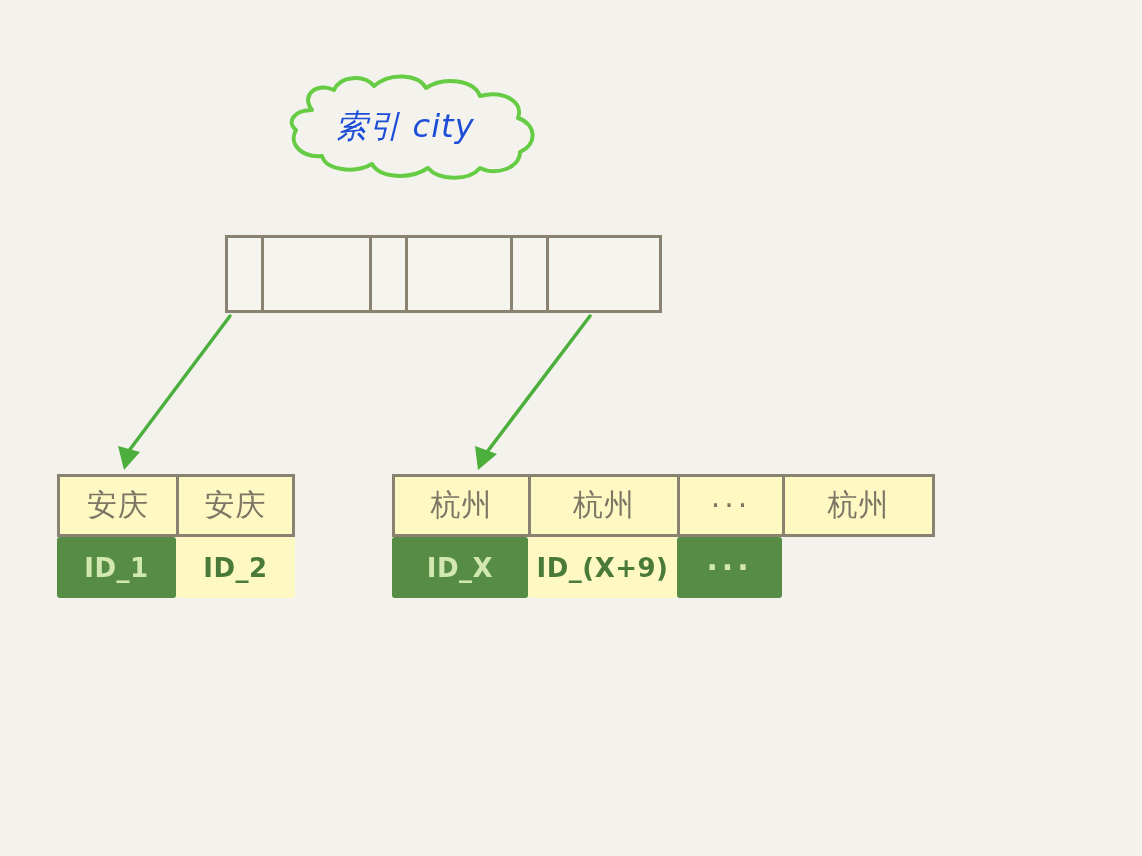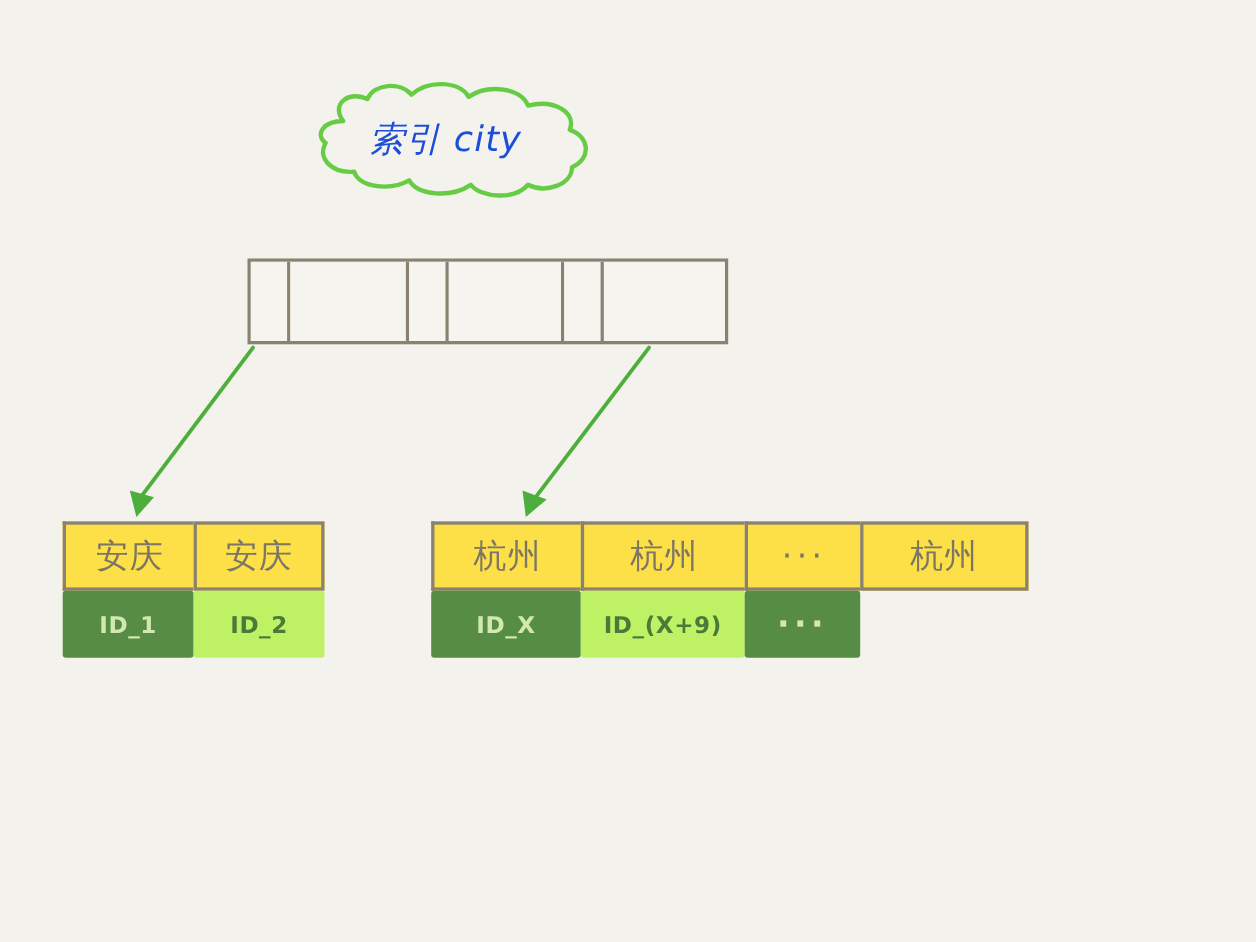--- a/index.html
+++ b/index.html
@@ -91,50 +91,50 @@
   }
   .leaf-col {
     display: flex;
     flex-direction: column;
   }
   .city-cell {
     height: 63px;
     box-sizing: border-box;
     border: 3px solid #8a8270;
     border-right-width: 0;
-    background: #fde047;
+    background: #fef9c3;
     display: flex;
     align-items: center;
     justify-content: center;
     font-family: "DejaVu Sans", sans-serif;
     font-size: 30px;
     color: #7d7665;
     letter-spacing: 1px;
   }
   .leaf-col:last-child .city-cell {
     border-right-width: 3px;
   }
   .id-cell {
     height: 61px;
     box-sizing: border-box;
     display: flex;
     align-items: center;
     justify-content: center;
     font-family: "DejaVu Sans", sans-serif;
-    font-size: 21px;
+    font-size: 26px;
     font-weight: bold;
     letter-spacing: 0.5px;
     border-radius: 3px;
   }
   .id-dark {
     background: #568c44;
     color: #d2e8b0;
   }
   .id-light {
-    background: #bef264;
+    background: #fef9c3;
     color: #4a7a3a;
   }
   .ellipsis-txt {
     font-size: 30px;
     letter-spacing: 4px;
   }
 
   
   #leaf-left  { left: 57px; top: 474px; }
   #leaf-right { left: 392px; top: 474px; }

